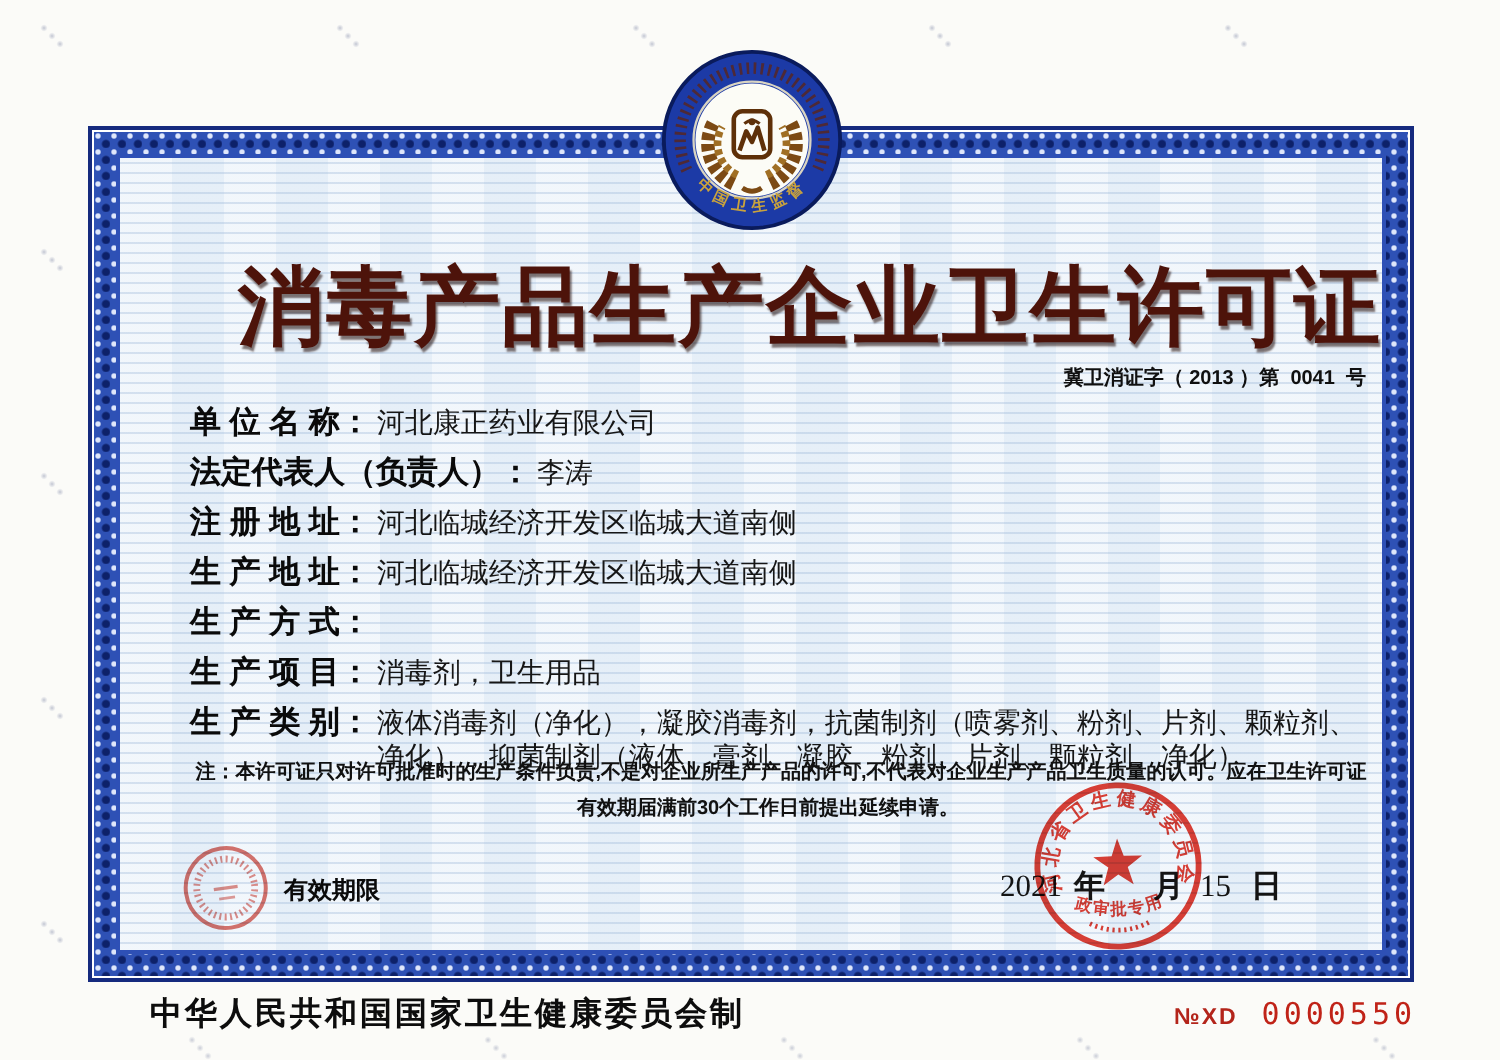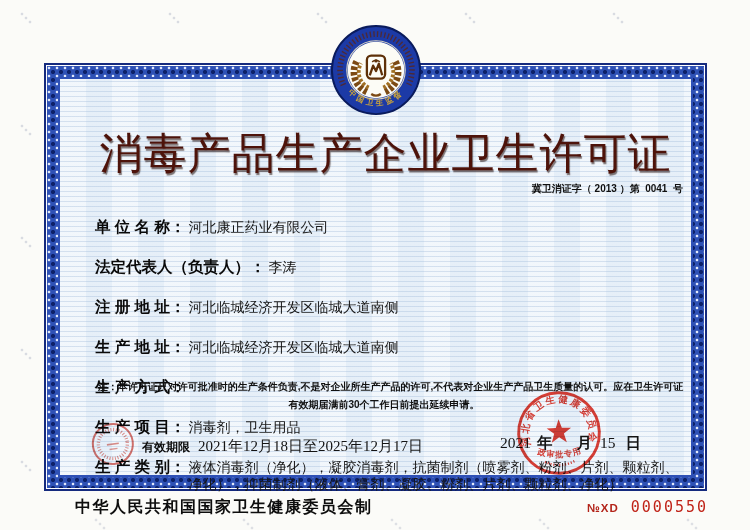--- a/index.html
+++ b/index.html
@@ -33,32 +33,32 @@
     background-size:8px 8px;
   }
   .content{
     position:absolute;inset:12px;border:2px solid #2e50b6;
     background-color:#ecf3fa;
     background-image:
       repeating-linear-gradient(180deg, rgba(255,255,255,0) 0 2px, rgba(147,176,212,.32) 2px 3px, rgba(255,255,255,0) 3px 5px),
       repeating-linear-gradient(90deg, rgba(255,255,255,.30) 0 26px, rgba(208,224,240,.22) 26px 52px);
   }
   .title{
-    position:absolute;top:46px;left:0;right:0;text-align:center;
-    font-size:43px;font-weight:normal;letter-spacing:1px;color:#4d130a;
+    position:absolute;top:46px;left:0;right:0;text-align:right;
+    font-size:43px;font-weight:bold;letter-spacing:1px;color:#4d130a;
     text-shadow:1px 2px 1px rgba(30,7,3,.55);white-space:nowrap;padding-left:20px;
   }
   .certno{
     position:absolute;top:103px;right:8px;
     font-size:10px;font-weight:700;color:#101010;white-space:pre;
   }
   .fields{position:absolute;left:35px;top:123px;width:588px;}
   .frow{display:flex;align-items:baseline;margin-bottom:6px;line-height:19px;}
   .flabel{
-    flex:none;font-weight:bold;font-size:15.5px;color:#0a0a0a;white-space:pre;margin-top:15px;
+    flex:none;font-weight:bold;font-size:15.5px;color:#0a0a0a;white-space:pre;
   }
   .fvalue{
     flex:1;font-family:"Liberation Serif",serif;font-size:14px;color:#161616;
     padding-left:3px;line-height:17px;
   }
   .note{
     position:absolute;left:22px;top:299px;width:604px;
     font-size:10px;font-weight:bold;color:#111;line-height:18px;text-indent:13px;text-align:center;
   }
   .validity{position:absolute;left:82px;top:358px;display:flex;align-items:baseline;white-space:nowrap;}
@@ -130,21 +130,20 @@
 
       <svg class="small-seal" width="50" height="50" viewBox="0 0 50 50">
         <circle cx="25" cy="24" r="20" fill="none" stroke="#d4554c" stroke-width="2"></circle>
         <circle cx="25" cy="24" r="14.5" fill="none" stroke="#d4554c" stroke-width="3.4" stroke-dasharray="1,1.7" opacity=".8"></circle>
         <path d="M19,24 h12" stroke="#d4554c" stroke-width="1.6" opacity=".8"></path>
         <path d="M21,29 h8" stroke="#d4554c" stroke-width="1.4" opacity=".7"></path>
       </svg>
 
       <div class="validity">
         <span class="vlabel">有效期限</span>
-        <span class="vvalue">2021年12月18日至2025年12月17日</span>
       </div>
 
       <div class="issue-date">
         <span>2021</span><span class="yu">年</span><span class="mu">月</span><span class="dy">15</span><span class="du">日</span>
       </div>
 
       <svg class="big-seal" width="88" height="88" viewBox="0 0 96 96">
         <defs>
           <path id="sealArc" d="M16.5,59.5 A33.5,33.5 0 1 1 79.5,59.5" fill="none"></path>
           <path id="sealBan" d="M26.5,71 Q48,78 69.5,71" fill="none"></path>

